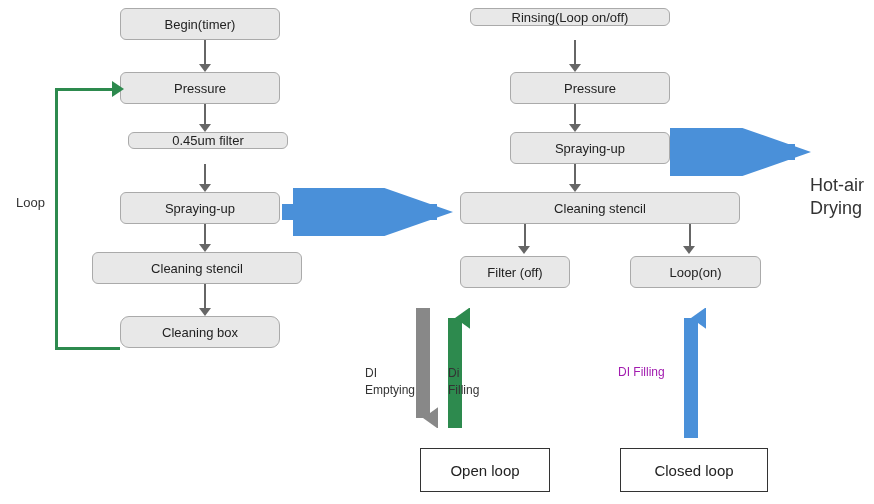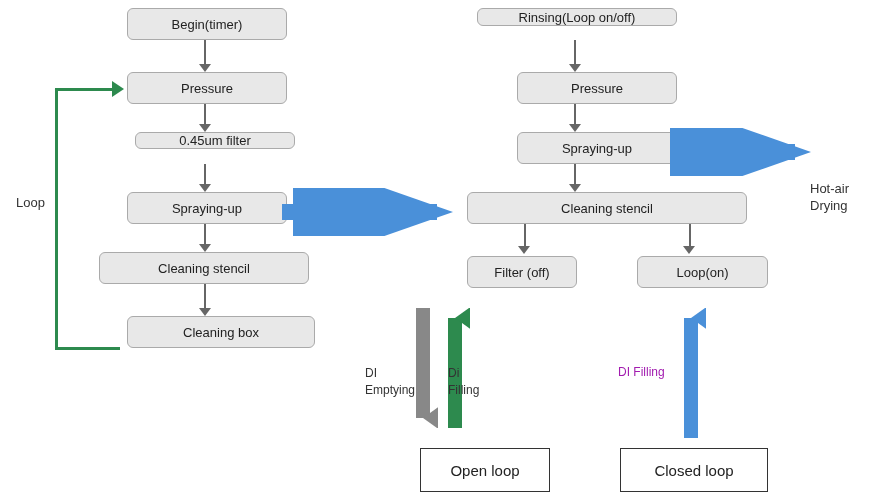--- a/index.html
+++ b/index.html
@@ -21,21 +21,20 @@
       position: absolute;
       background: #e8e8e8;
       border: 1px solid #aaa;
       border-radius: 6px;
       display: flex;
       align-items: center;
       justify-content: center;
       text-align: center;
       font-size: 13px;
       color: #222;
-      margin-left: 7px;
     }
     .box-rect {
       position: absolute;
       background: #fff;
       border: 1.5px solid #333;
       display: flex;
       align-items: center;
       justify-content: center;
       text-align: center;
       font-size: 15px;
@@ -63,33 +62,33 @@
 </head>
 <body>
 
 <div class="diagram">
 
   <div class="box" style="left:120px;top:8px;width:160px;height:32px;">Begin(timer)</div>
   <div class="box" style="left:120px;top:72px;width:160px;height:32px;">Pressure</div>
   <div class="box" style="left:128px;top:132px;width:160px;height:17px;">0.45um filter</div>
   <div class="box" style="left:120px;top:192px;width:160px;height:32px;">Spraying-up</div>
   <div class="box" style="left:92px;top:252px;width:210px;height:32px;">Cleaning stencil</div>
-  <div class="box" style="left:120px;top:316px;width:188px;height:32px;">Cleaning box</div>
+  <div class="box" style="left:120px;top:316px;width:160px;height:32px;border-radius:9px;">Cleaning box</div>
 
   <div class="box" style="left:470px;top:8px;width:200px;height:18px;">Rinsing(Loop on/off)</div>
   <div class="box" style="left:510px;top:72px;width:160px;height:32px;">Pressure</div>
   <div class="box" style="left:510px;top:132px;width:160px;height:32px;">Spraying-up</div>
   <div class="box" style="left:460px;top:192px;width:280px;height:32px;">Cleaning stencil</div>
   <div class="box" style="left:460px;top:256px;width:110px;height:32px;">Filter (off)</div>
   <div class="box" style="left:630px;top:256px;width:131px;height:32px;">Loop(on)</div>
 
   <div class="box-rect" style="left:420px;top:448px;width:130px;height:44px;">Open loop</div>
   <div class="box-rect" style="left:620px;top:448px;width:148px;height:44px;">Closed loop</div>
 
-  <div style="position:absolute;left:810px;top:181px;font-size:13px;color:#333;line-height:1.3;">Hot-air<br>Drying</div>
+  <div style="position:absolute;left:810px;top:174px;font-size:18px;color:#333;line-height:1.3;">Hot-air<br>Drying</div>
 
   <div class="arrow-down" style="left:199px;top:40px;">
     <div class="arrow-line" style="height:24px;"></div>
     <div class="arrow-head-down"></div>
   </div>
 
   <div class="arrow-down" style="left:199px;top:104px;">
     <div class="arrow-line" style="height:20px;"></div>
     <div class="arrow-head-down"></div>
   </div>

